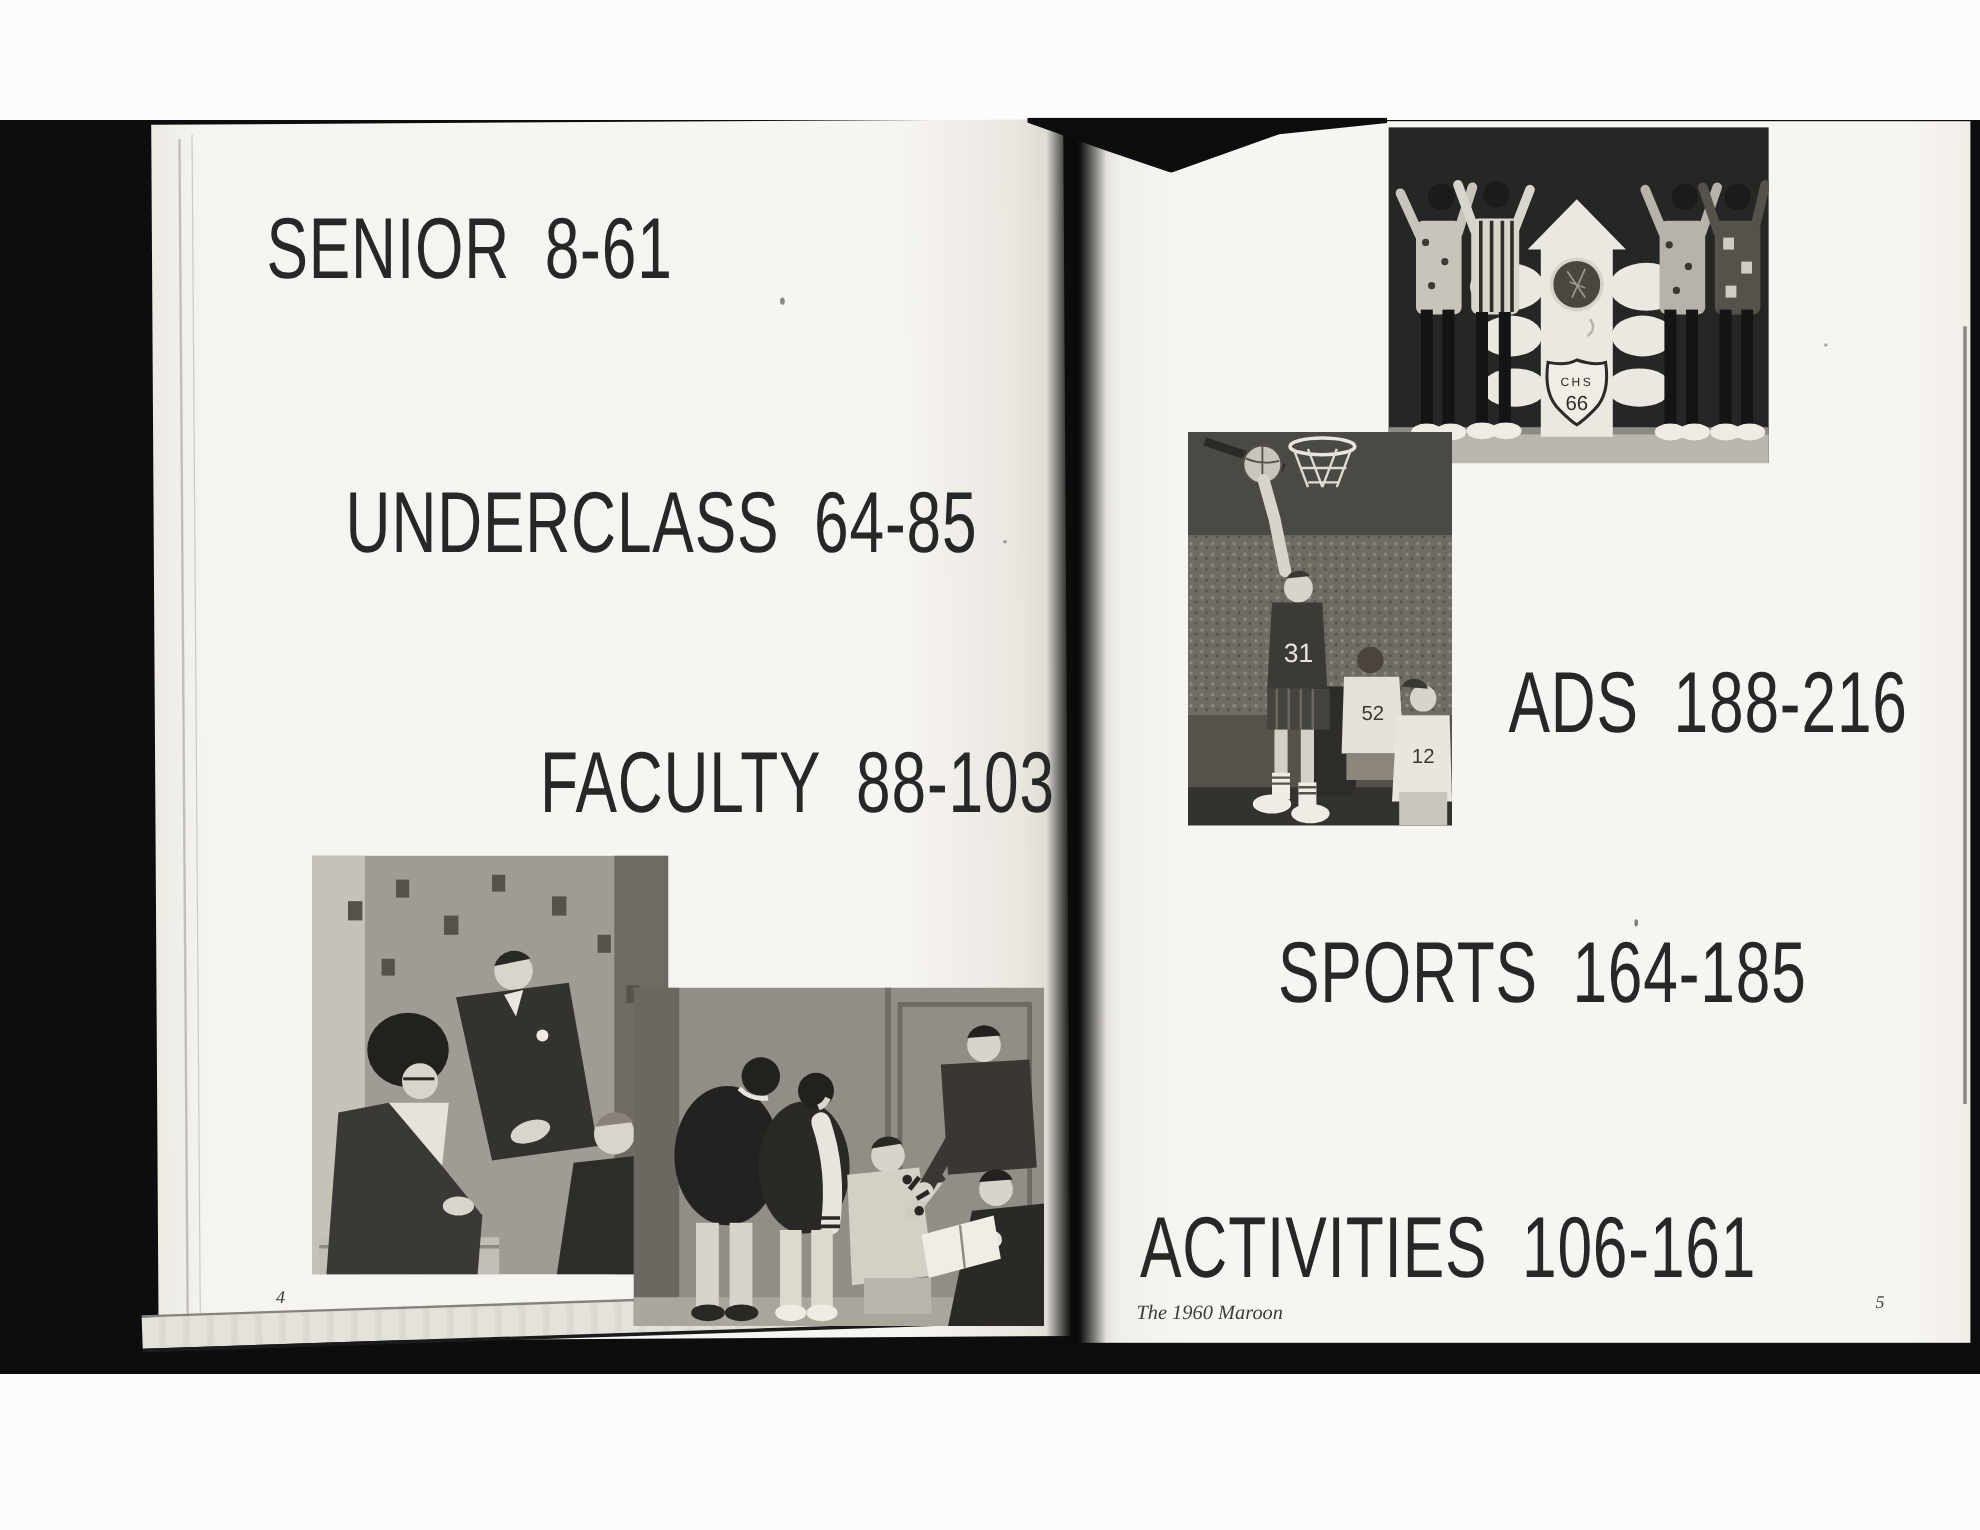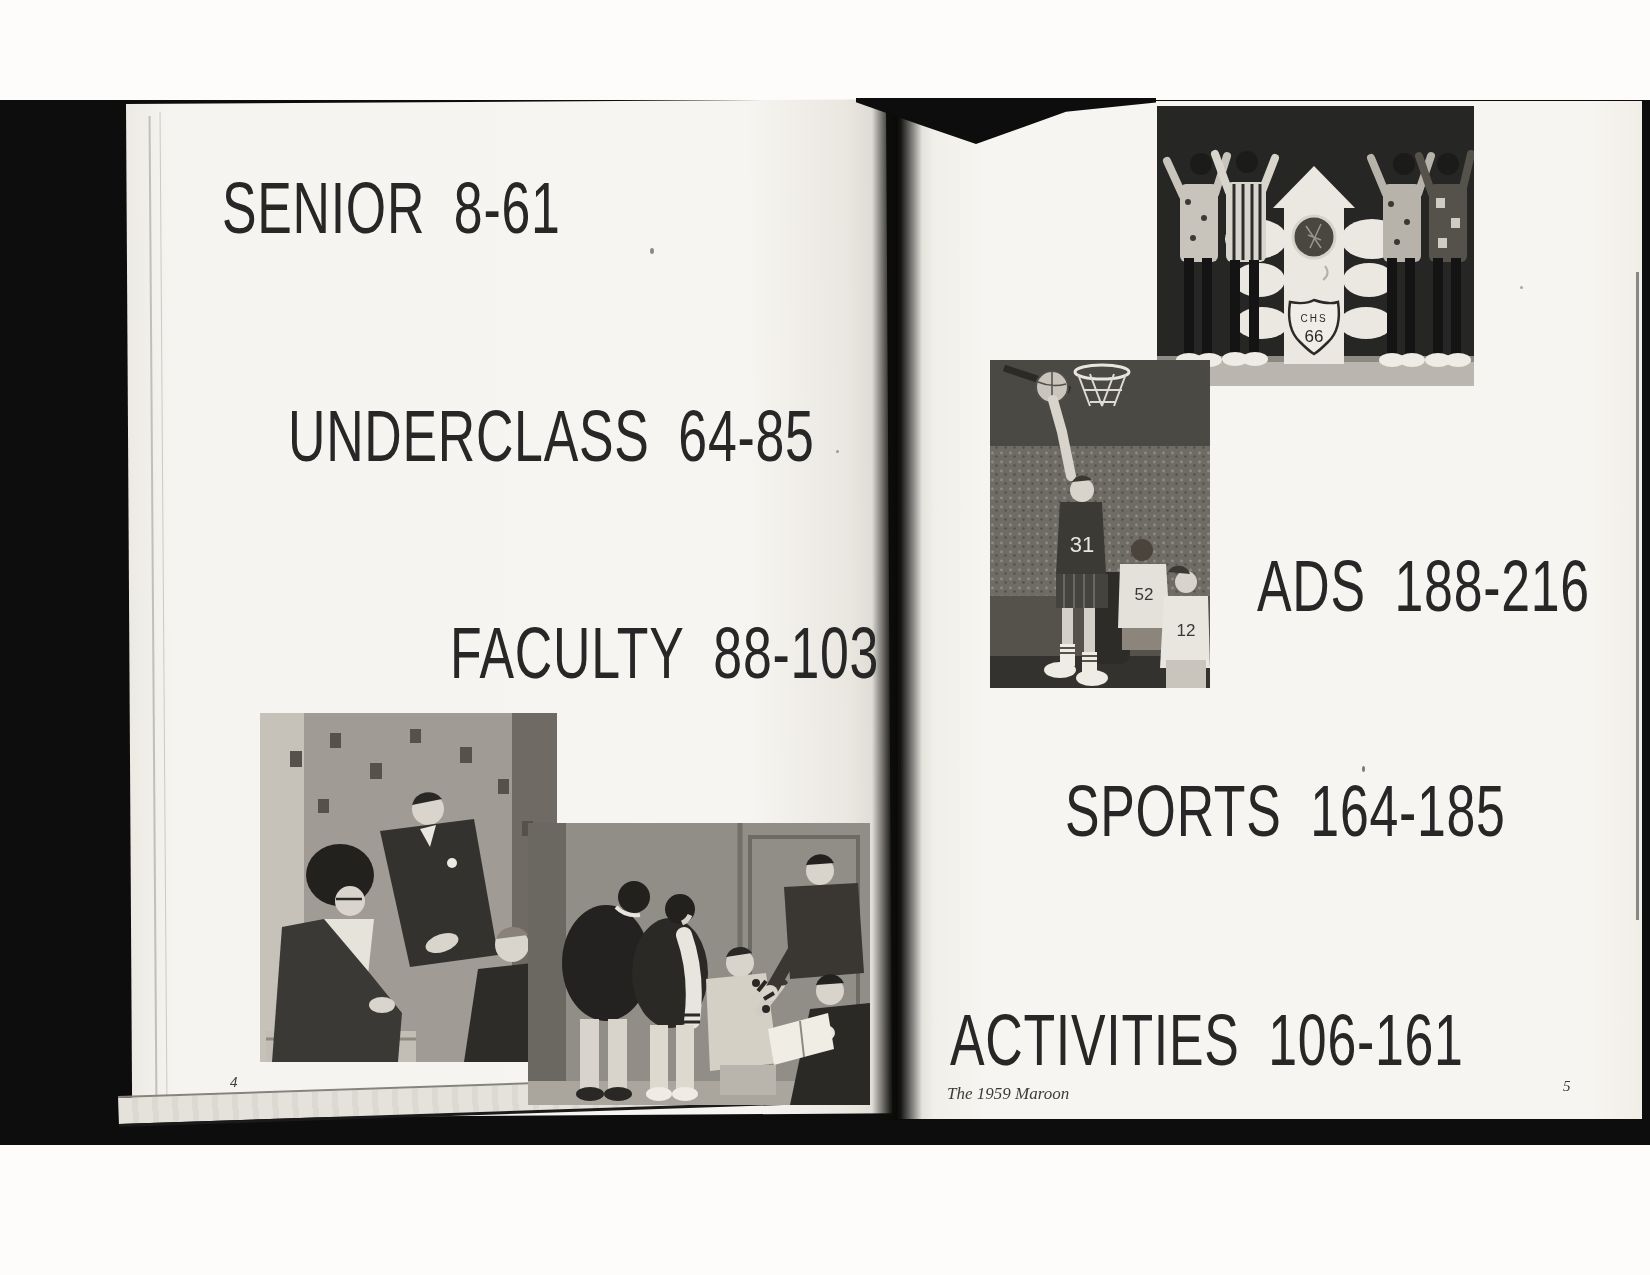--- a/index.html
+++ b/index.html
@@ -291,21 +291,21 @@
       <circle cx="302" cy="168" r="14" fill="#d8d4cb"></circle>
       <path d="M288 162 a15 15 0 0 1 28 -2 z" fill="#23211e"></path>
       <path d="M282 186 L342 180 L342 282 L262 282 z" fill="#2b2926"></path>
       <path d="M268 216 q16 -8 32 -6" stroke="#e8e5de" stroke-width="14" fill="none" stroke-linecap="round"></path>
       <polygon points="240,206 300,190 306,226 246,242" fill="#f0ede5"></polygon>
       <path d="M272 198 L276 234" stroke="#8d8a82" stroke-width="2"></path>
     </g>
   </svg>
 
   <div class="folio pagenum" style="left:230px;top:1074px;">4</div>
-  <div class="folio footer-title" style="left:947px;top:1084px;">The 1959 Maroon</div>
+  <div class="folio footer-title" style="left:947px;top:1084px;">The 1960 Maroon</div>
   <div class="folio pagenum" style="left:1563px;top:1078px;">5</div>
 
   <div class="speck" style="left:650px;top:248px;width:4px;height:6px;background:#8a8a86;"></div>
   <div class="speck" style="left:1362px;top:766px;width:3px;height:6px;background:#7c7c78;"></div>
   <div class="speck" style="left:836px;top:450px;width:3px;height:3px;background:#9a9a95;"></div>
   <div class="speck" style="left:1520px;top:286px;width:3px;height:3px;background:#a8a8a2;"></div>
 
 </div>
 
 </body></html>

